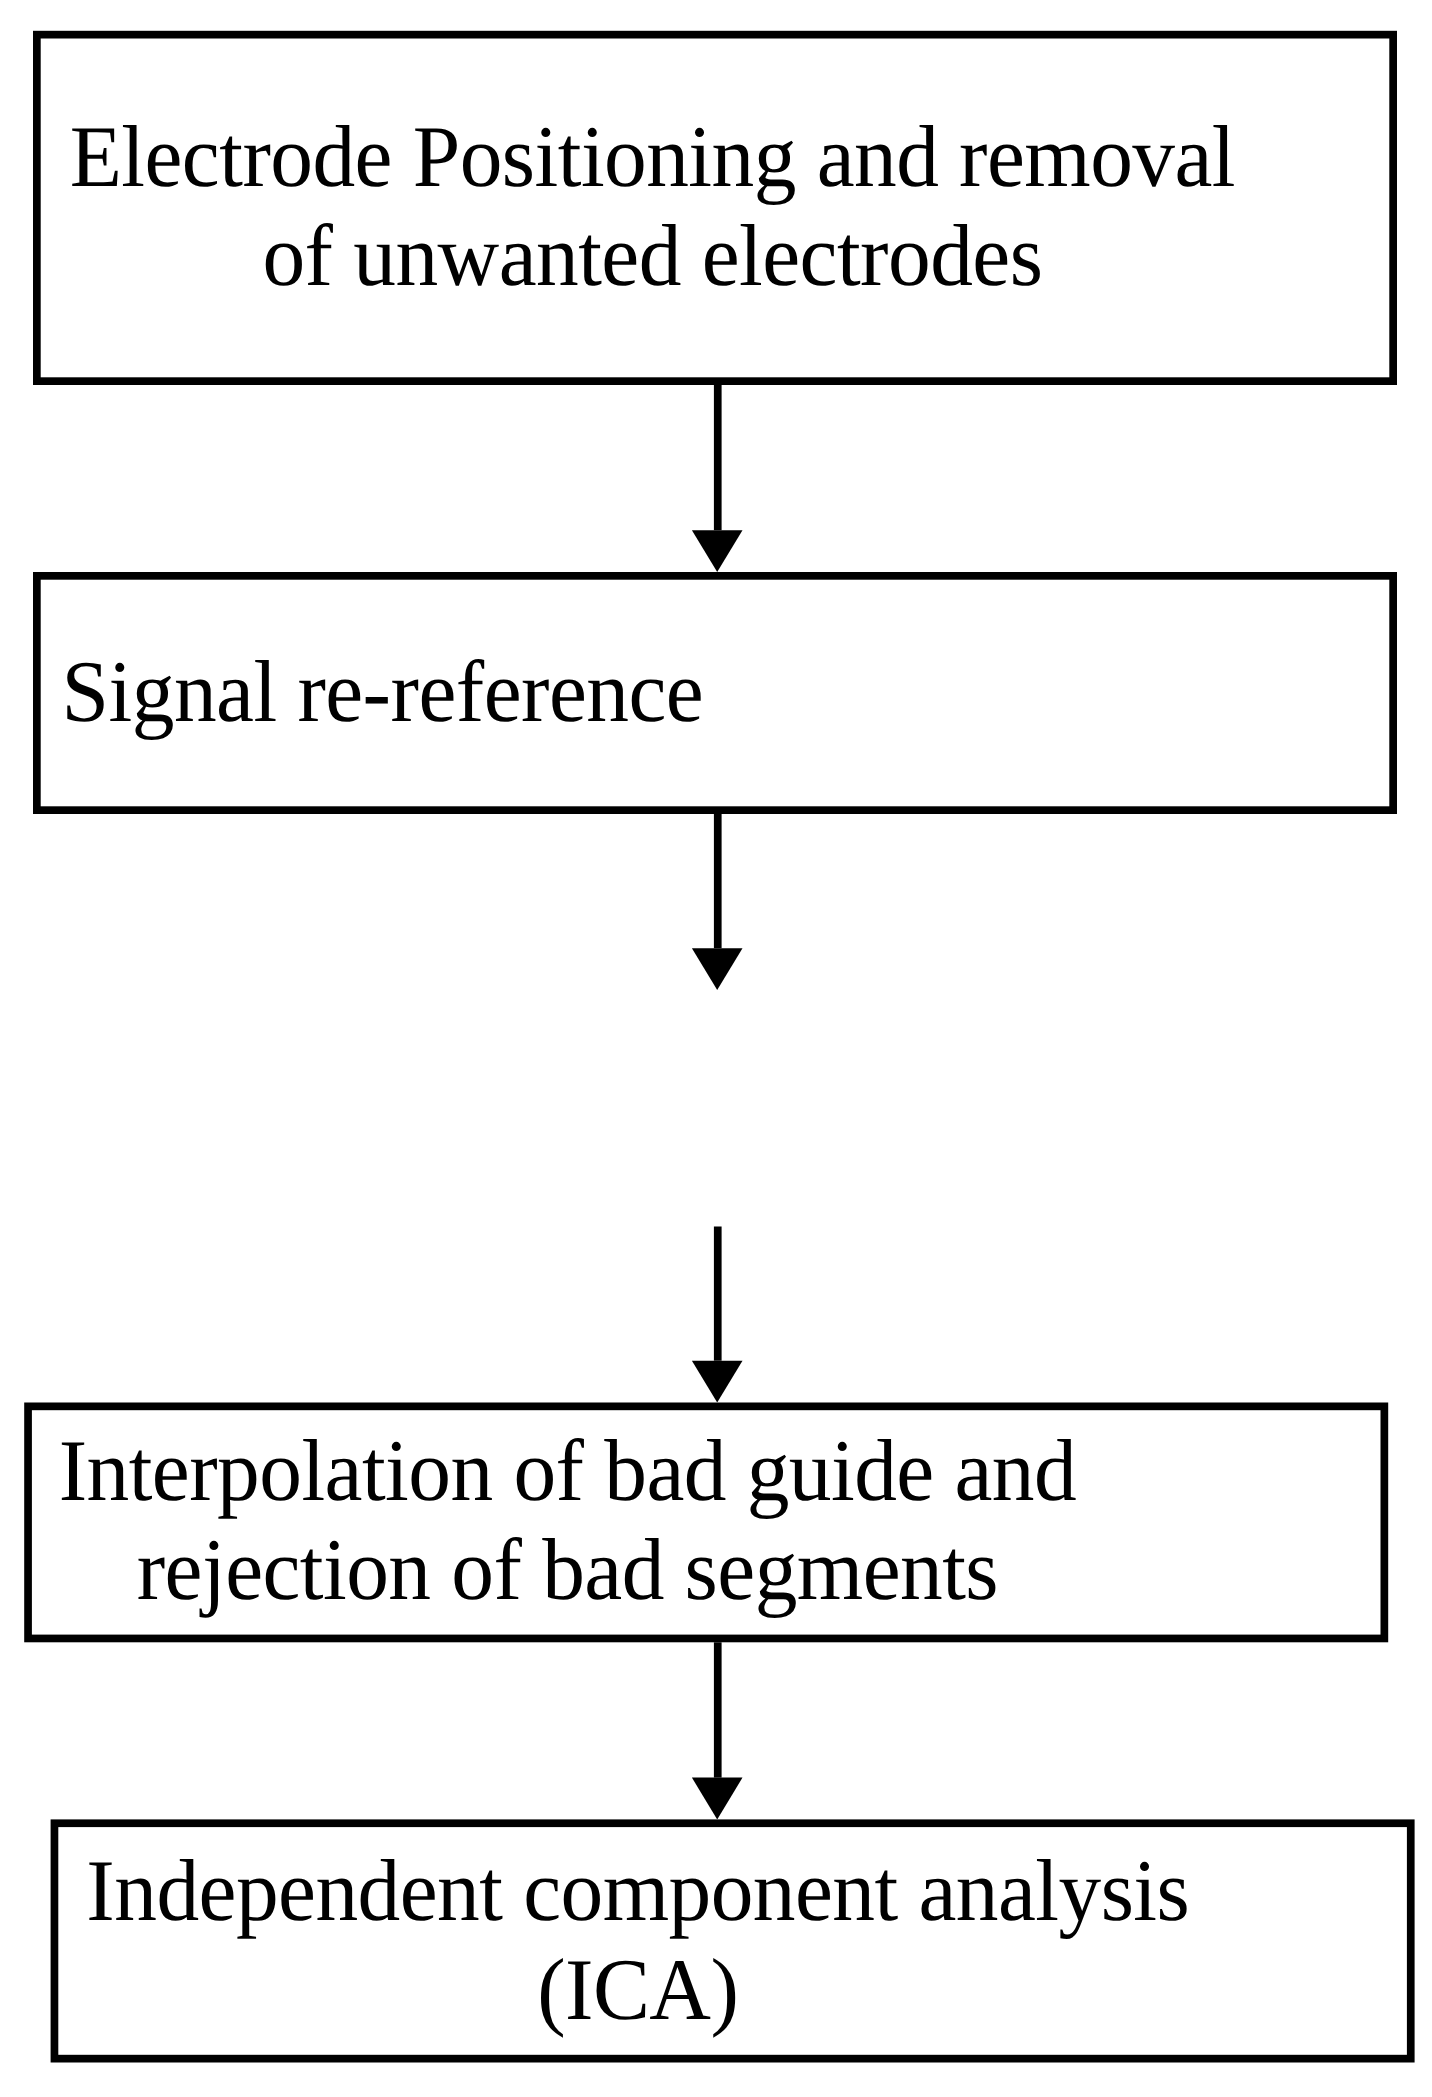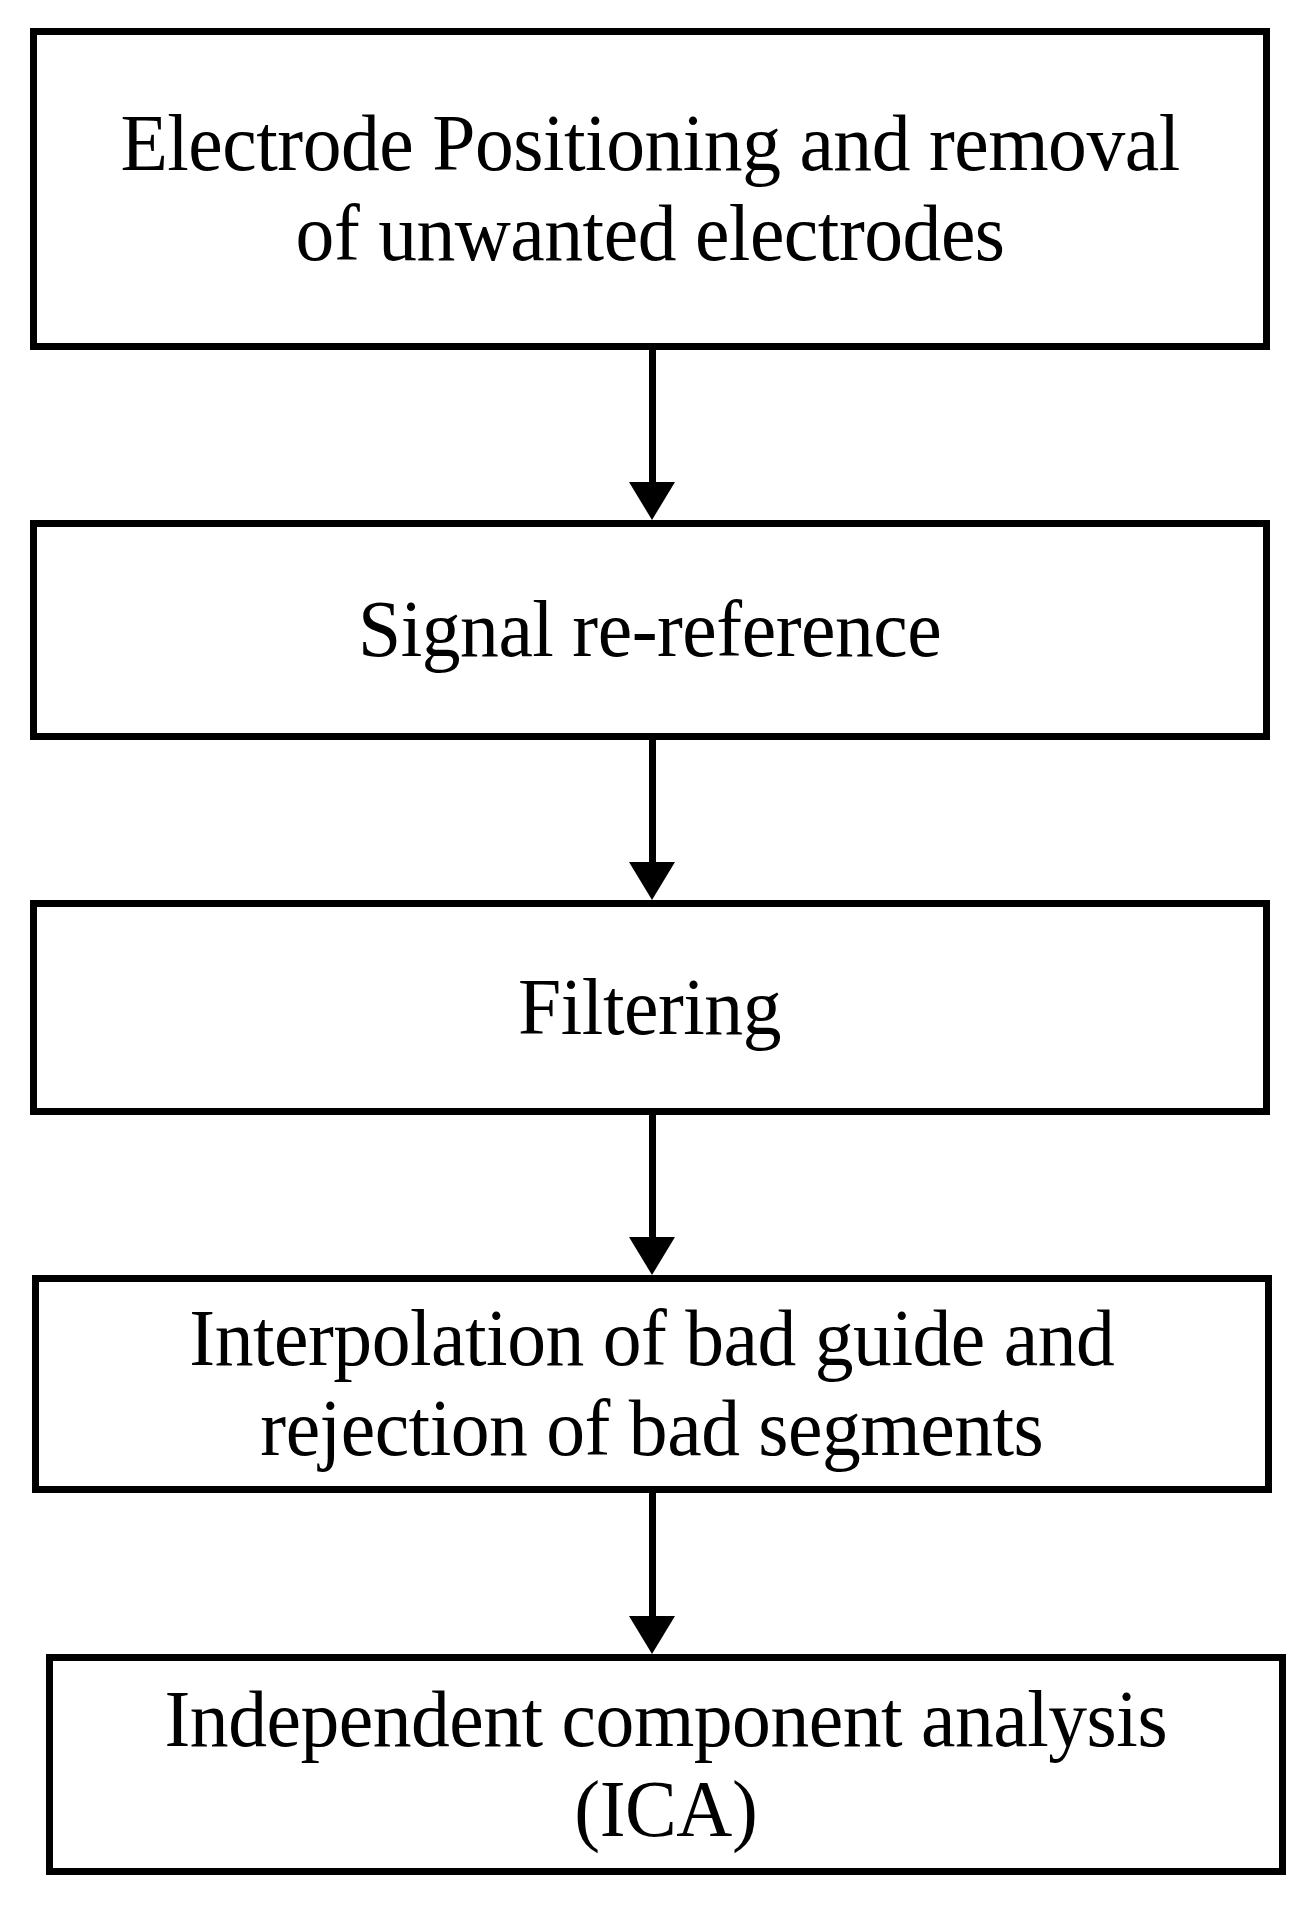--- a/index.html
+++ b/index.html
@@ -15,39 +15,39 @@
     overflow: hidden;
     font-family: "Liberation Serif", "DejaVu Serif", serif;
   }
   .node-box {
     position: absolute;
     box-sizing: border-box;
     border: 7px solid #000000;
     background: #ffffff;
     display: flex;
     align-items: center;
-    justify-content: center;
+    justify-content: flex-start;
     text-align: center;
   }
   .node-text {
     color: #000000;
     font-family: "Liberation Serif", "DejaVu Serif", serif;
     font-size: 80px;
     line-height: 1.12;
     letter-spacing: -0.5px;
     transform: scaleX(0.97);
     transform-origin: center center;
     white-space: pre-line;
     padding: 0 10px;
   }
   
   #box-0 { left: 30px;  top: 28px;   width: 1240px; height: 322px; }
   #box-1 { left: 30px;  top: 520px;  width: 1240px; height: 220px; }
   #box-2 { left: 30px;  top: 900px;  width: 1240px; height: 215px; }
-  #box-3 { left: 32px;  top: 1275px; width: 1240px; height: 218px; }
+  #box-3 { left: 22px;  top: 1275px; width: 1240px; height: 218px; }
   #box-4 { left: 30px;  top: 1654px; width: 1240px; height: 221px; margin-left: 16px; }
 
   
   .arrow {
     position: absolute;
     width: 46px;
   }
   .arrow .shaft {
     position: absolute;
     left: 50%;
@@ -92,23 +92,20 @@
 
   <div class="node-box" id="box-1">
     <span class="node-text">Signal re-reference</span>
   </div>
 
   <div class="arrow" id="arrow-1">
     <span class="shaft"></span>
     <span class="head"></span>
   </div>
 
-  <div class="node-box" id="box-2">
-    <span class="node-text">Filtering</span>
-  </div>
 
   <div class="arrow" id="arrow-2">
     <span class="shaft"></span>
     <span class="head"></span>
   </div>
 
   <div class="node-box" id="box-3">
     <span class="node-text">Interpolation of bad guide and
 rejection of bad segments</span>
   </div>

